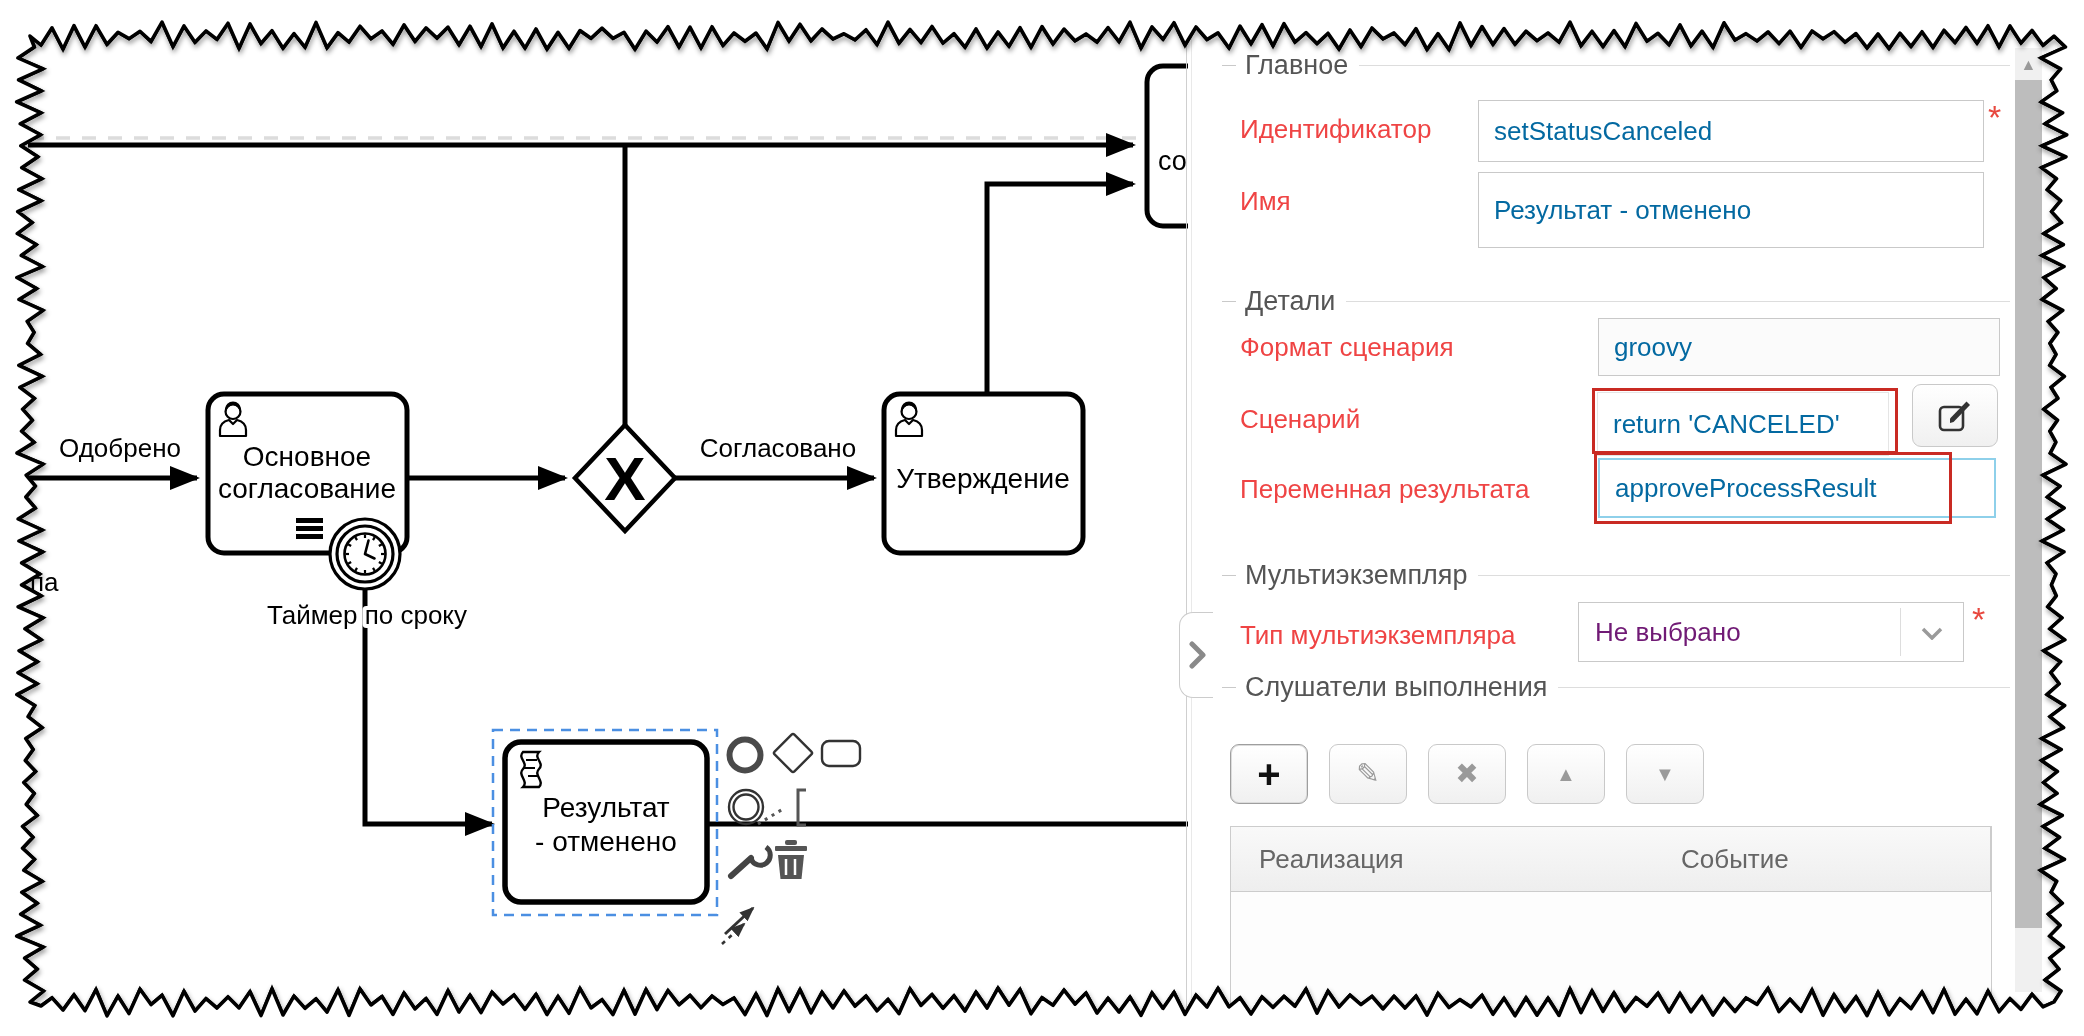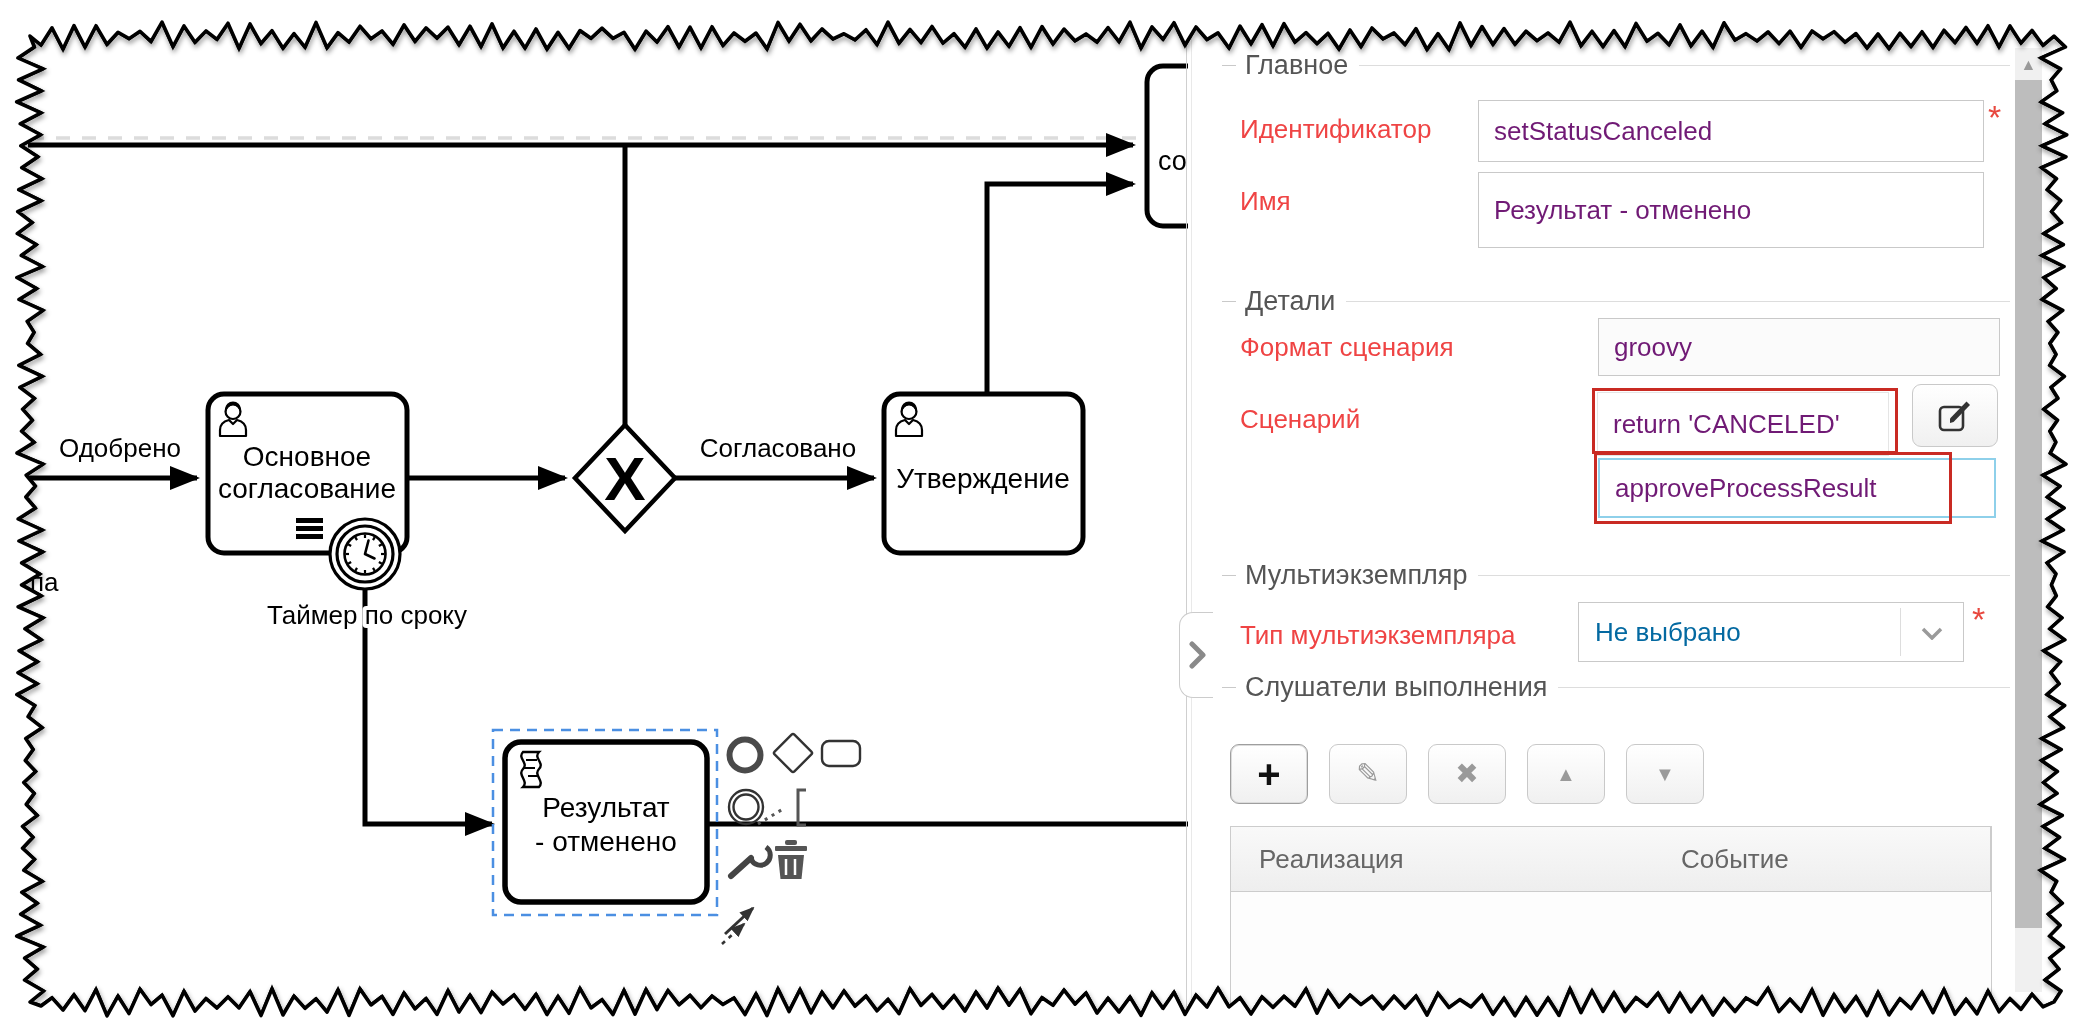--- a/index.html
+++ b/index.html
@@ -2,21 +2,21 @@
 <html><head>
 <meta charset="utf-8">
 <style>
   html,body{margin:0;padding:0;background:#fff}
   .stage{position:relative;width:2084px;height:1036px;background:#fff;overflow:hidden;
          font-family:"Liberation Sans","DejaVu Sans",sans-serif}
   .stage svg{font-family:"Liberation Sans","DejaVu Sans",sans-serif}
   .abs{position:absolute}
   .lbl{position:absolute;font-size:26px;color:#ef4444;white-space:nowrap}
   .inp{position:absolute;box-sizing:border-box;border:1px solid #c9c9c9;background:#fff;
-       font-size:26px;color:#701a75;display:flex;align-items:center;padding:0 15px;
+       font-size:26px;color:#0369a1;display:flex;align-items:center;padding:0 15px;
        white-space:nowrap;overflow:hidden}
   .legend{position:absolute;display:flex;align-items:center;height:34px}
   .legend .dash{width:14px;height:0;border-top:1px solid #c9c9c9;margin-right:9px}
   .legend .t{font-size:27px;color:#555;white-space:nowrap}
   .legend .rule{flex:1;height:0;border-top:1px solid #ddd;margin-left:11px}
   .red-box{position:absolute;border:3px solid #c92a23;pointer-events:none}
   .btn{position:absolute;width:78px;height:60px;box-sizing:border-box;border:1px solid #c9c9c9;
        border-radius:9px;background:linear-gradient(#ffffff,#f0f0f0);
        display:flex;align-items:center;justify-content:center}
   .btn.primary{border-color:#9e9e9e;box-shadow:inset 0 0 0 1px #dcdcdc}
@@ -32,21 +32,21 @@
   .tbody{position:absolute;box-sizing:border-box;border-left:1px solid #ccc;border-right:1px solid #ccc;background:#fdfdfd}
   .halo{fill:#000;stroke:#fff;stroke-width:8px;paint-order:stroke;stroke-linejoin:round}
   .scroll-track{position:absolute;background:#f0f0f0}
   .scroll-thumb{position:absolute;background:#bdbdbd}
   .scroll-arrow{position:absolute;color:#9a9a9a;font-size:16px;text-align:center}
   .panel-bg{position:absolute;background:#fff}
   .vline{position:absolute;width:1px}
   .collapse-tab{position:absolute;box-sizing:border-box;background:#fff;border:1px solid #ccc;
         border-right:none;border-radius:14px 0 0 14px;display:flex;align-items:center;justify-content:center}
   .select-box{position:absolute;box-sizing:border-box;border:1px solid #c9c9c9;background:#fff;
-        font-size:26px;color:#0369a1;display:flex;align-items:center;padding:0 16px}
+        font-size:26px;color:#701a75;display:flex;align-items:center;padding:0 16px}
   .select-div{position:absolute;top:5px;bottom:5px;width:1px;background:#ddd}
 </style>
 </head>
 <body>
 
 <div class="stage">
 
   <svg width="2084" height="1036" viewBox="0 0 2084 1036" class="abs" style="left:0;top:0">
     <defs>
       <marker id="arr" markerUnits="userSpaceOnUse" markerWidth="30" markerHeight="24" refX="27" refY="12" orient="auto">
@@ -202,20 +202,21 @@
       <span>return 'CANCELED'</span>
     </div>
   <div class="red-box" style="left:1592px;top:388px;width:300px;height:60px"></div>
   <div class="btn" style="left:1912px;top:384px;width:86px;height:63px">
     <svg width="36" height="34" viewBox="0 0 36 34">
       <rect x="3" y="8" width="23" height="23" rx="4" fill="none" stroke="#333" stroke-width="2.6"></rect>
       <path d="M13 24 l3.5 -1 L33 6 l-3.5 -3.5 L13 19.5 z" fill="#333"></path>
     </svg>
   </div>
 
+  <div class="lbl" style="left:1240px;top:474px">Переменная результата</div>
   <div class="inp" style="left:1598px;top:458px;width:398px;height:60px;border:2px solid #8ed0ea">
       <span>approveProcessResult</span>
     </div>
   <div class="red-box" style="left:1594px;top:452px;width:352px;height:66px"></div>
 
   <div class="legend" style="left:1222px;top:558px;width:788px">
     <span class="dash"></span>
       <span class="t">Мультиэкземпляр</span>
       <span class="rule"></span>
   </div>

